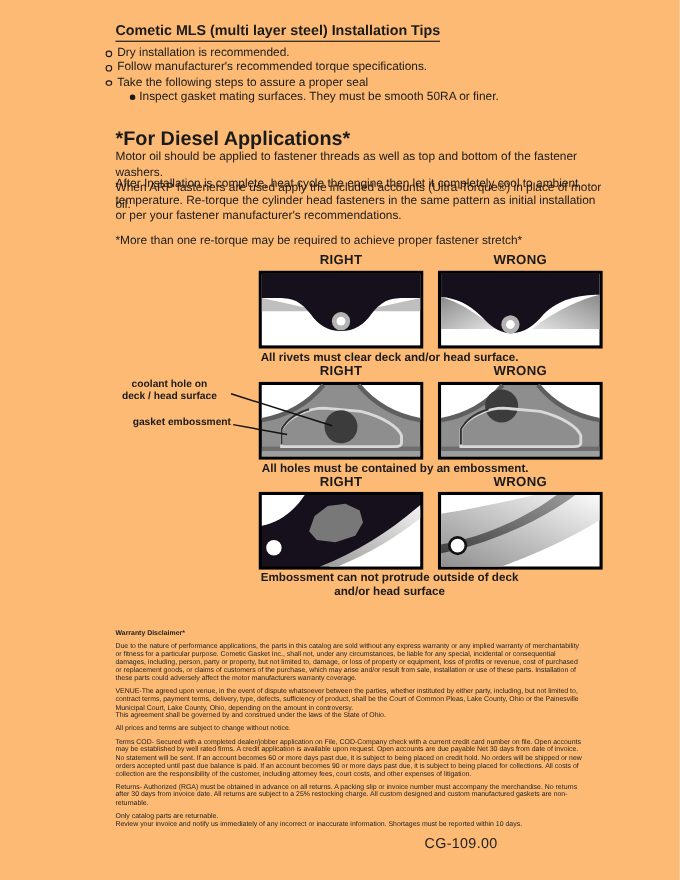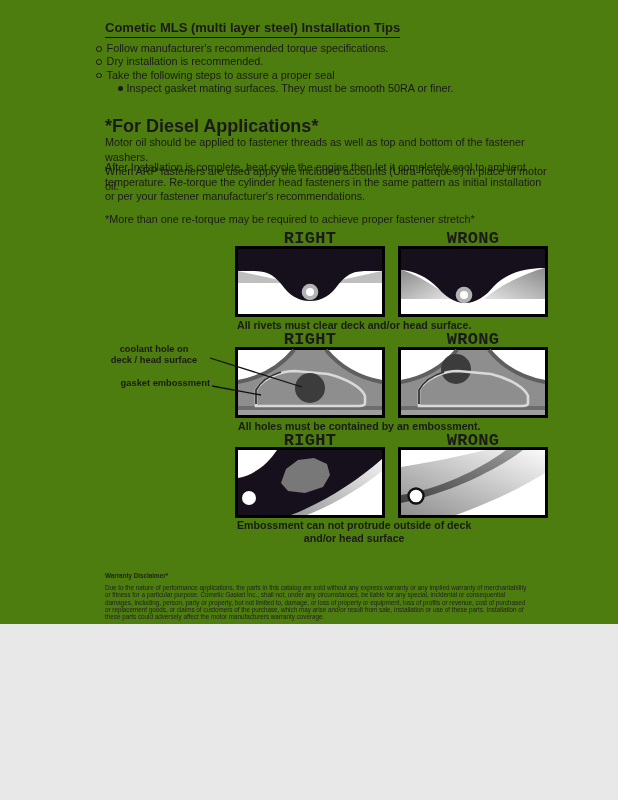--- a/index.html
+++ b/index.html
@@ -1,19 +1,19 @@
 <!DOCTYPE html>
 <html><head>
 <meta charset="utf-8">
 <style>
   html,body{margin:0;padding:0;background:#e8e8e8;}
   .page{
     position:relative;
-    width:618px;height:624px;
-    background:#4d7c0f;
+    width:618px;height:800px;
+    background:#fdba74;
     font-family:"Liberation Sans","DejaVu Sans",sans-serif;
     color:#1a1a1a;
     overflow:hidden;
   }
   .abs{position:absolute;}
   .page-title{
     left:105px;top:20px;
     font-size:13px;font-weight:bold;
     white-space:nowrap;
   }
@@ -21,21 +21,21 @@
   .tips-list{left:96px;top:42px;width:460px;font-size:10.8px;line-height:13.4px;}
   .bullet-row{display:flex;align-items:flex-start;}
   .bullet-row.sub{margin-left:22px;}
   .marker-o{flex:0 0 auto;width:3.6px;height:3.6px;border:1.1px solid #1a1a1a;border-radius:50%;margin:4px 5px 0 0;}
   .marker-f{flex:0 0 auto;width:4.6px;height:4.6px;background:#1a1a1a;border-radius:50%;margin:4px 4px 0 0;}
   .section-heading{left:105px;top:116px;font-size:18px;font-weight:bold;text-align:right;}
   .body-para{left:105px;width:452px;font-size:10.8px;line-height:14.6px;white-space:pre-line;}
   .p1{top:135px;}
   .p2{top:160px;}
   .p3{top:212px;}
-  .rw-label{width:150px;text-align:center;font-size:17px;font-weight:600;letter-spacing:.3px;font-family:Liberation Mono, monospace;}
+  .rw-label{width:150px;text-align:center;font-size:12px;font-weight:600;letter-spacing:.3px;}
   .panel{width:150px;height:71px;display:block;}
   .caption{font-size:10.6px;font-weight:bold;line-height:12.5px;text-align:center;}
   .diagram-side-label{width:112px;text-align:right;font-size:9.3px;font-weight:bold;line-height:11px;}
   .legal{left:105px;top:572px;width:424px;font-size:6.3px;line-height:7.2px;color:#222;}
   .legal .lg-h{font-weight:bold;margin:0 0 5px 0;}
   .legal p{margin:0 0 5px 0;}
   .legal p.tight{margin:0;}
   .footer-code{left:386px;top:759px;font-size:13px;color:#222;letter-spacing:.3px;}
   svg{display:block;}
 </style>
@@ -44,25 +44,25 @@
 
 <div class="page">
 
   <div class="abs page-title">
     <span>Cometic MLS (multi layer steel) Installation Tips</span>
   </div>
 
   <div class="abs tips-list">
     <div class="bullet-row">
       <span class="marker-o"></span>
-      <span>Follow manufacturer's recommended torque specifications.</span>
+      <span>Dry installation is recommended.</span>
     </div>
     <div class="bullet-row">
       <span class="marker-o"></span>
-      <span>Dry installation is recommended.</span>
+      <span>Follow manufacturer's recommended torque specifications.</span>
     </div>
     <div class="bullet-row">
       <span class="marker-o"></span>
       <span>Take the following steps to assure a proper seal</span>
     </div>
     <div class="bullet-row sub">
       <span class="marker-f"></span>
       <span>Inspect gasket mating surfaces.  They must be smooth 50RA or finer.</span>
     </div>
   </div>

